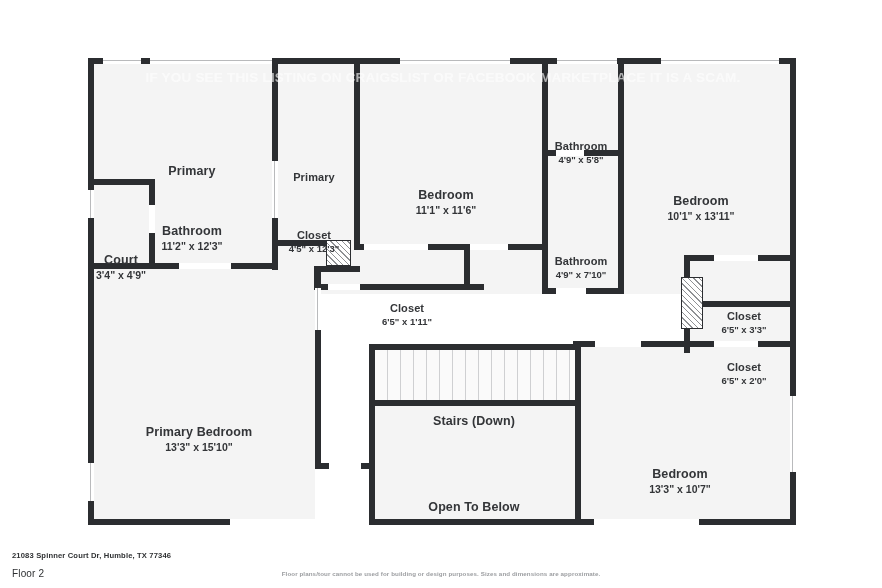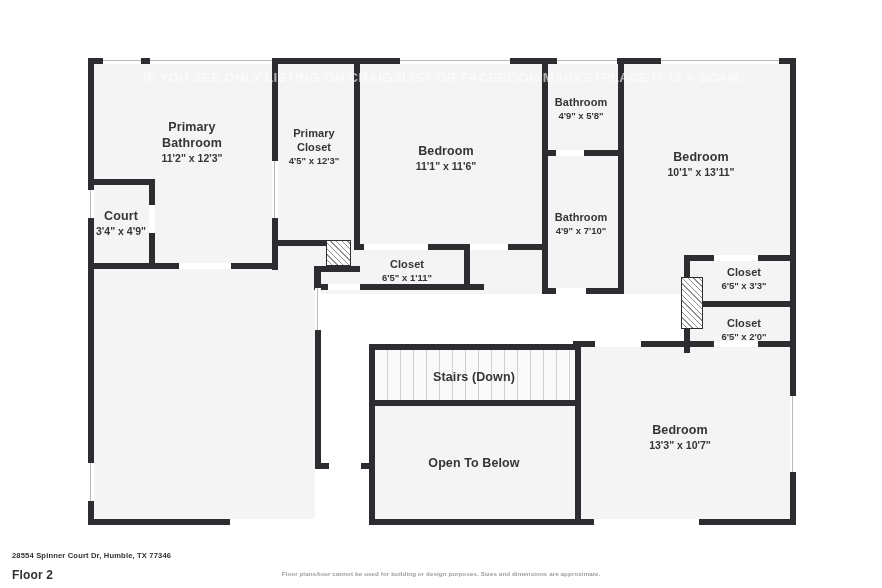--- a/index.html
+++ b/index.html
@@ -45,20 +45,21 @@
     color: #333538;
     line-height: 1.28;
     white-space: nowrap;
     pointer-events: none;
   }
   .label .rname {
     display: block;
     font-size: 12.5px;
     font-weight: 700;
     letter-spacing: .1px;
+    margin-top: 44px;
   }
   .label .rdim {
     display: block;
     font-size: 10.5px;
     font-weight: 700;
     margin-top: 1px;
   }
   .label.small .rname { font-size: 11px; }
   .label.small .rdim  { font-size: 9.5px; }
   .label.plain .rname { font-size: 12.5px; font-weight: 700; }
@@ -121,22 +122,22 @@
     top: 551px;
     font-size: 7.6px;
     font-weight: 700;
     color: #2f3133;
     letter-spacing: .15px;
   }
   .footer-floor {
     position: absolute;
     left: 12px;
     top: 568px;
-    font-size: 12px;
-    font-weight: 700;
+    font-size: 10px;
+    font-weight: 400;
     color: #2f3133;
     letter-spacing: .15px;
   }
   .footer-disclaimer {
     position: absolute;
     left: 0;
     right: 0;
     top: 570px;
     text-align: center;
     font-size: 6.2px;
@@ -350,36 +351,40 @@
   <div class="label small" style="left:684px; top:265px; width:120px;">
     <span class="rname">Closet</span>
     <span class="rdim">6'5" x 3'3"</span>
   </div>
 
   <div class="label small" style="left:684px; top:316px; width:120px;">
     <span class="rname">Closet</span>
     <span class="rdim">6'5" x 2'0"</span>
   </div>
 
+  <div class="label" style="left:99px; top:380px; width:200px;">
+    <span class="rname">Primary Bedroom</span>
+    <span class="rdim">13'3" x 15'10"</span>
+  </div>
 
   <div class="label" style="left:600px; top:422px; width:160px;">
     <span class="rname">Bedroom</span>
     <span class="rdim">13'3" x 10'7"</span>
   </div>
 
   <div class="label plain" style="left:394px; top:455px; width:160px;">
     <span class="rname">Open To Below</span>
   </div>
 
   <div class="label plain" style="left:394px; top:369px; width:160px;">
     <span class="rname">Stairs (Down)</span>
   </div>
 
   <div class="wm-scam" style="left:90px; top:69px; width:706px;">
-    <span>IF YOU SEE ONLY LISTING ON CRAIGSLIST OR FACEBOOK MARKETPLACE IT IS A SCAM.</span><br>
+    <span>IF YOU SEE THIS LISTING ON CRAIGSLIST OR FACEBOOK MARKETPLACE IT IS A SCAM.</span><br>
   </div>
 
 
 </div>
 
-<div class="footer-addr">28554 Spinner Court Dr, Humble, TX 77346</div>
+<div class="footer-addr">21083 Spinner Court Dr, Humble, TX 77346</div>
 <div class="footer-floor">Floor 2</div>
 <div class="footer-disclaimer">Floor plans/tour cannot be used for building or design purposes. Sizes and dimensions are approximate.</div>
 
 </body></html>

